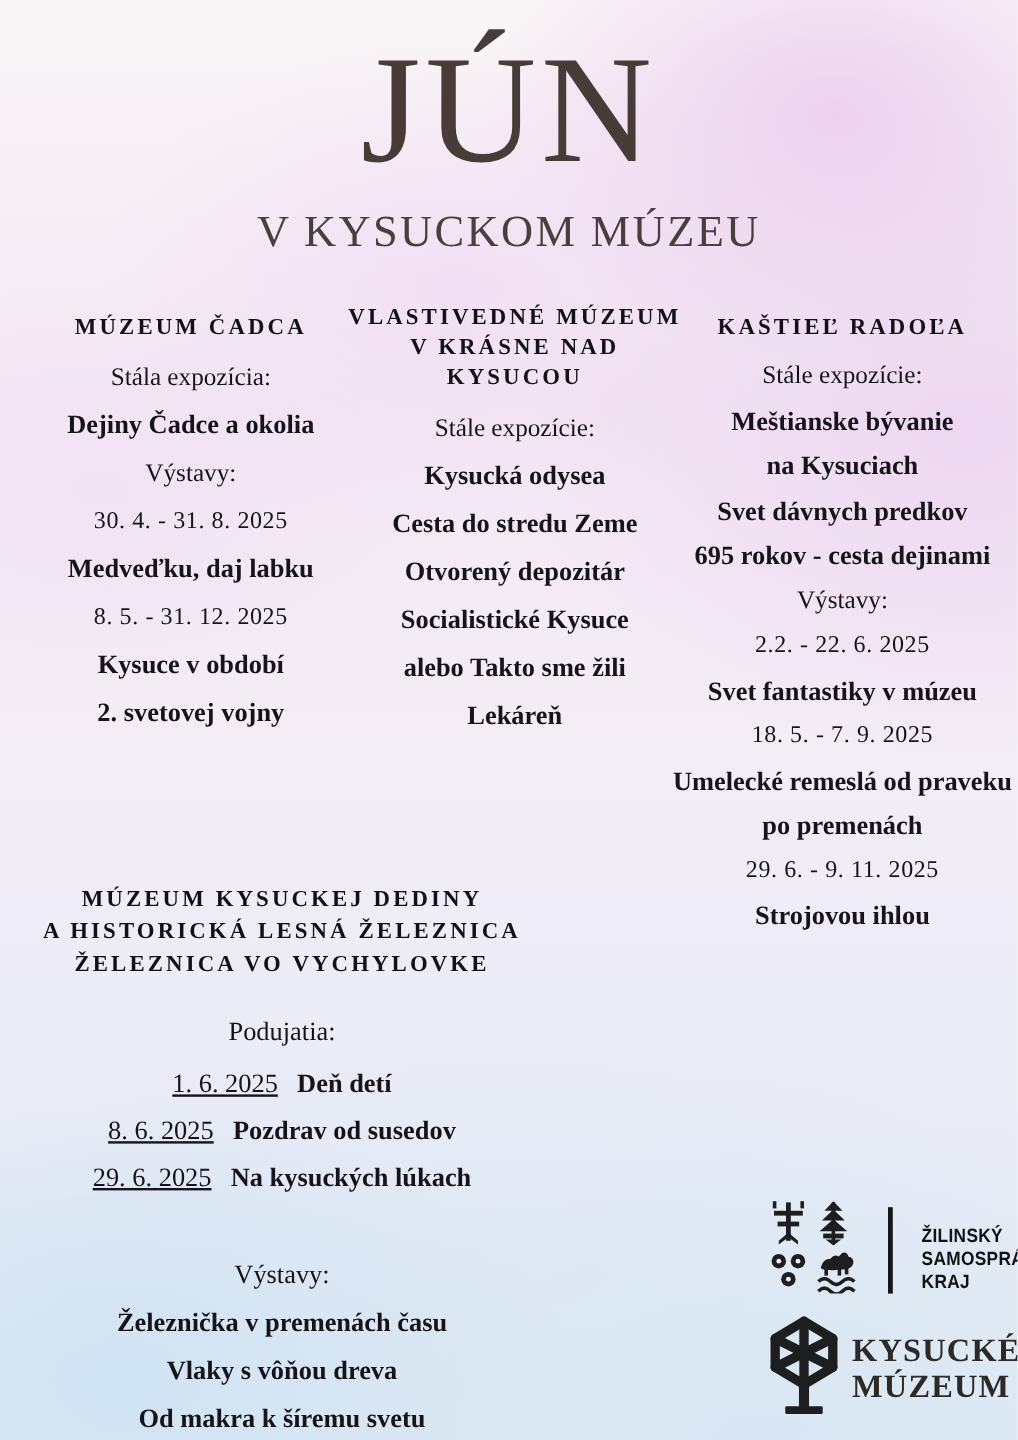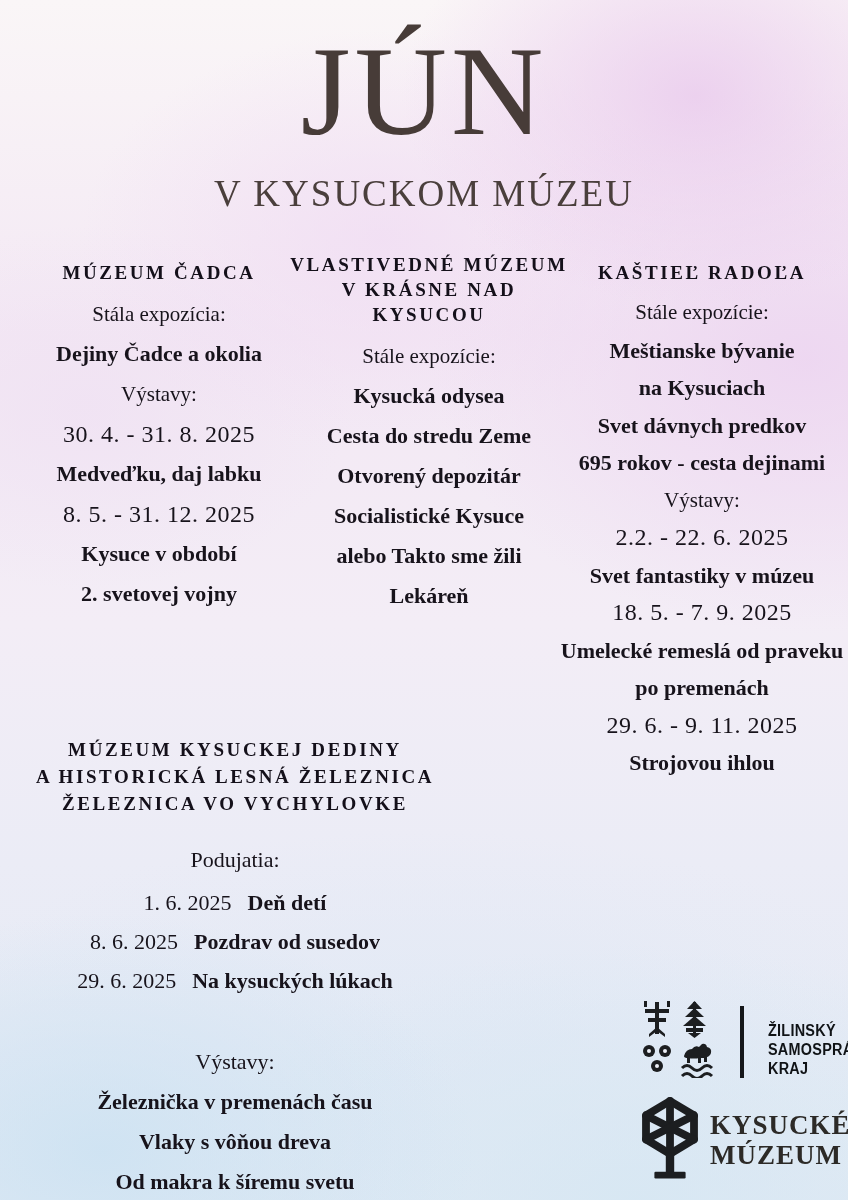--- a/index.html
+++ b/index.html
@@ -54,31 +54,31 @@
     font-size: 19px;
     letter-spacing: 2.6px;
     line-height: 25px;
     color: #14101a;
     margin-bottom: 9px;
   }
   .item        { line-height: 40px; }
   .col-3 .item { line-height: 37.5px; }
   .label   { font-size: 21px; font-weight: 400; }
   .exhibit { font-size: 22px; font-weight: 700; }
-  .date    { font-size: 24px; font-weight: 400; letter-spacing: 0.5px; }
+  .date    { font-size: 20px; font-weight: 400; letter-spacing: 0.5px; }
 
   .venue-bottom {
     position: absolute;
     left: 12px; top: 736px; width: 446px;
     text-align: center;
   }
   .venue-bottom .venue-header { line-height: 27px; margin-bottom: 20px; }
   .events-label { font-size: 22px; line-height: 46px; }
   .event-line   { font-size: 22px; line-height: 39px; }
-  .event-date   { font-weight: 400; }
+  .event-date   { font-weight: 400; text-decoration: underline; }
   .event-name   { font-weight: 700; margin-left: 16px; }
   .exh-label    { font-size: 22px; line-height: 40px; margin-top: 42px; }
   .exh-line     { font-size: 22px; font-weight: 700; line-height: 40px; }
 
   .logos { position: absolute; left: 640px; top: 1000px; width: 205px; }
   .zsk-logo { display: flex; align-items: flex-end; gap: 24px; }
   .zsk-icons { width: 76px; height: 78px; flex: 0 0 auto; }
   .zsk-bar { width: 4px; height: 72px; background: #15171a; flex: 0 0 auto; }
   .zsk-text {
     font-family: "Liberation Sans", sans-serif;

